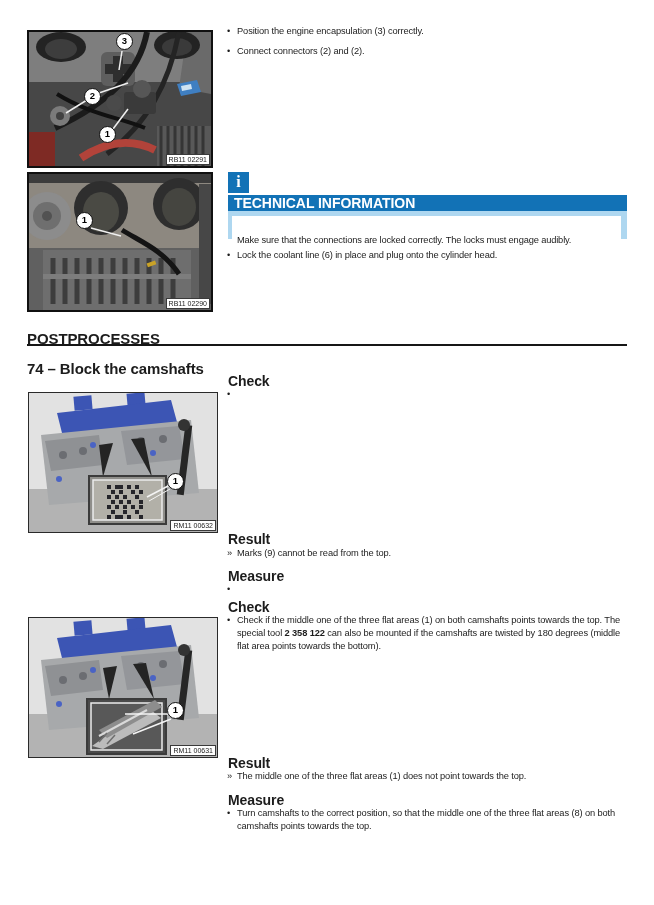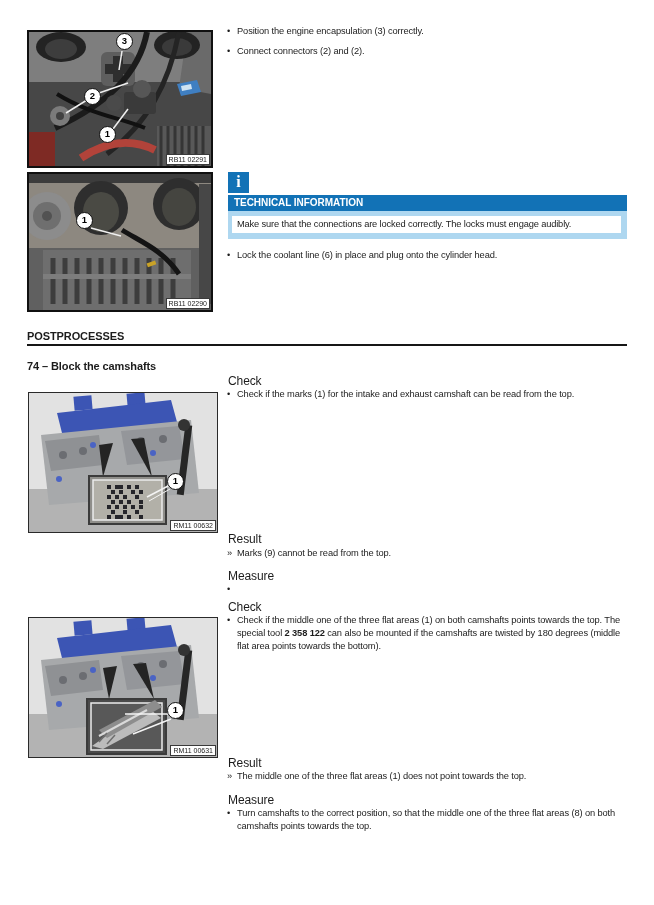--- a/index.html
+++ b/index.html
@@ -1,41 +1,41 @@
 <!DOCTYPE html>
 <html><head>
 <meta charset="utf-8">
 <style>
   *{margin:0;padding:0;box-sizing:border-box}
   html,body{background:#fff}
   body{font-family:"Liberation Sans",sans-serif;color:#1c1c1c}
   .page{position:relative;width:654px;height:905px;background:#ffffff;overflow:hidden}
   .abs{position:absolute}
   .body-text{font-size:9.3px;line-height:13px;letter-spacing:-0.12px}
-  .h{font-weight:normal;font-size:12px;line-height:12px;letter-spacing:-0.1px}
-  .sect-title{font-weight:bold;font-size:11px;letter-spacing:-0.1px}
+  .h{font-weight:bold;font-size:14px;line-height:12px;letter-spacing:-0.1px}
+  .sect-title{font-weight:bold;font-size:15px;letter-spacing:-0.1px}
   .bullet{display:flex}
   .bullet .dot{flex:0 0 10px;width:10px}
   .mrow{display:flex}
   .mrow .mk{flex:0 0 10px;width:10px}
   .step-gap{margin-bottom:7px}
   .fig{position:absolute;background:#6a6a6a;overflow:hidden}
   .fig-heavy{border:2px solid #101010}
   .fig-light{border:1px solid #2a2a2a;background:#e6e6e6}
   .fig svg{display:block;width:100%;height:100%}
   .fig-label{position:absolute;right:1px;bottom:1px;background:#fff;border:1px solid #3a3a3a;
              font-size:7px;line-height:9px;padding:0 2px;color:#222;white-space:nowrap}
   .callout{position:absolute;width:17px;height:17px;border:1.5px solid #101010;border-radius:50%;
            background:#fff;font-size:9.5px;font-weight:bold;text-align:center;line-height:14px;color:#000}
   .info-icon{position:absolute;left:228px;top:172px;width:21px;height:21px;background:#1272b6;color:#fff;
              font-family:"Liberation Serif",serif;font-weight:bold;font-size:16px;text-align:center;line-height:20px}
   .ti-bar{position:absolute;left:228px;top:195px;width:399px;height:16px;background:#1272b6;color:#fff;
-          font-size:10px;font-weight:bold;line-height:16px;padding-left:6px;letter-spacing:-0.05px}
+          font-size:14px;font-weight:bold;line-height:16px;padding-left:6px;letter-spacing:-0.05px}
   .ti-body{position:absolute;left:228px;top:211px;width:399px;height:28px;background:#aed7f0;padding:5px 6px 6px 4px}
-  .ti-body-inner{background:#fff;height:100%;font-size:9.3px;line-height:16px;padding:0 5px;
+  .ti-body-inner{background:#fff;height:100%;font-size:9.3px;line-height:16px;padding:16px 5px;
                  letter-spacing:-0.15px;white-space:nowrap;overflow:hidden}
   .rule{position:absolute;left:27px;top:344px;width:600px;height:2px;background:#161616}
   .bold{font-weight:bold}
 </style>
 </head>
 <body>
 
 <div class="page">
 
   <div class="fig fig-heavy" style="left:27px;top:30px;width:186px;height:138px">
@@ -121,21 +121,20 @@
     <span>Lock the coolant line (6) in place and plug onto the cylinder head.</span>
   </div>
 
   <div class="abs sect-title" style="left:27px;top:330px">POSTPROCESSES</div>
   <div class="rule"></div>
   <div class="abs sect-title" style="left:27px;top:360px">74 – Block the camshafts</div>
 
   <div class="abs h" style="left:228px;top:375px">Check</div>
   <div class="abs body-text bullet" style="left:227px;top:388px;width:402px">
     <span class="dot">•</span>
-    <span>Check if the marks (1) for the intake and exhaust camshaft can be read from the top.</span>
   </div>
 
   <div class="fig fig-light" style="left:28px;top:392px;width:190px;height:141px">
     <svg viewBox="0 0 188 139" preserveAspectRatio="none">
       <rect x="0" y="0" width="188" height="139" fill="#e2e2e2"></rect>
       <rect x="0" y="96" width="188" height="43" fill="#b3b3b3"></rect>
       <rect x="45" y="3" width="18" height="14" fill="#3c55b4" transform="rotate(-5 54 10)"></rect>
       <rect x="98" y="0" width="18" height="12" fill="#3c55b4" transform="rotate(-5 107 6)"></rect>
       <polygon points="28,20 142,7 148,29 34,44" fill="#3c55b4"></polygon>
       <polygon points="34,44 148,29 149,35 35,50" fill="#2d419a"></polygon>

